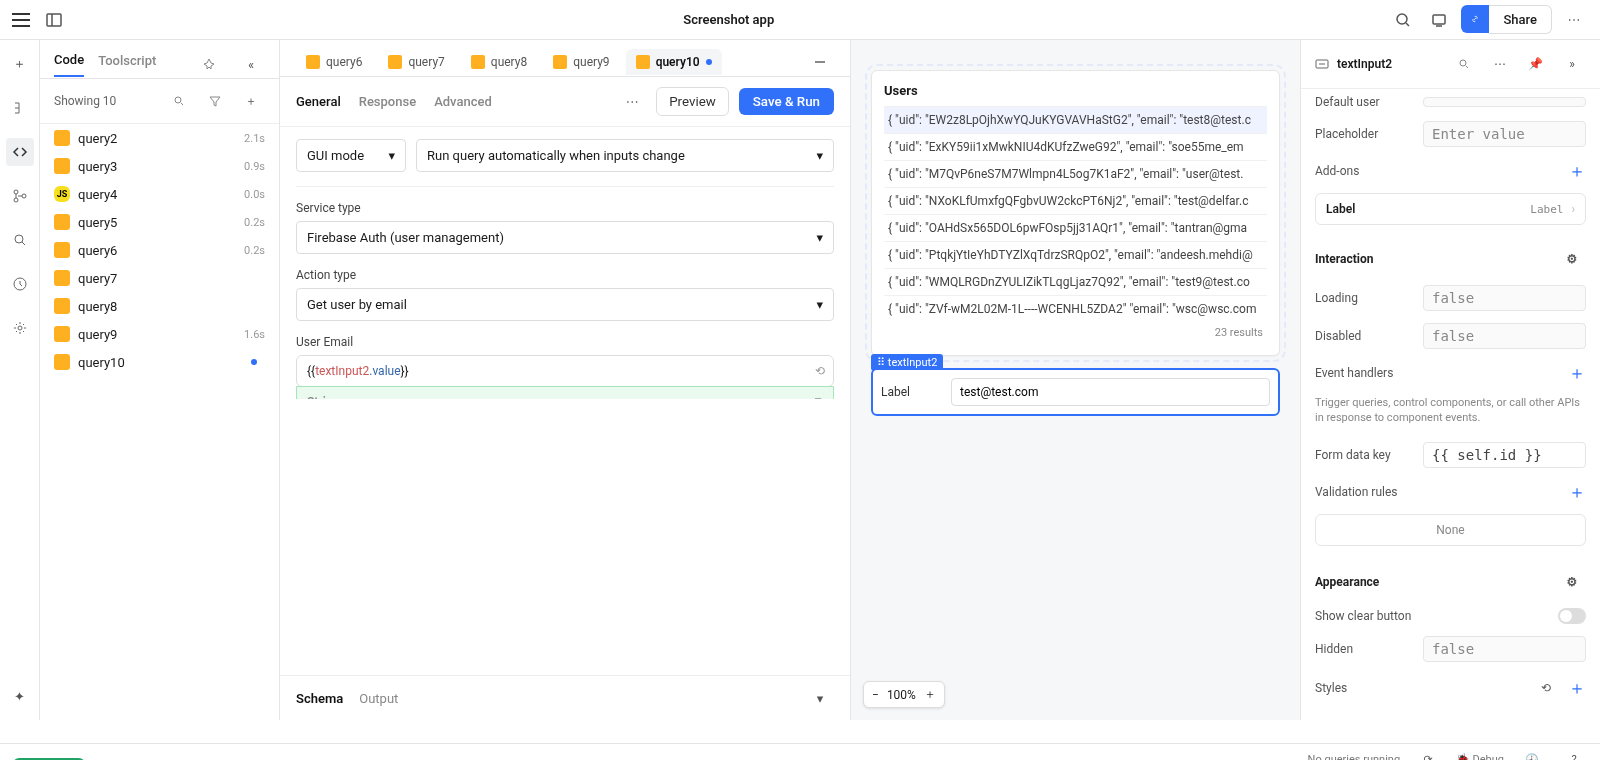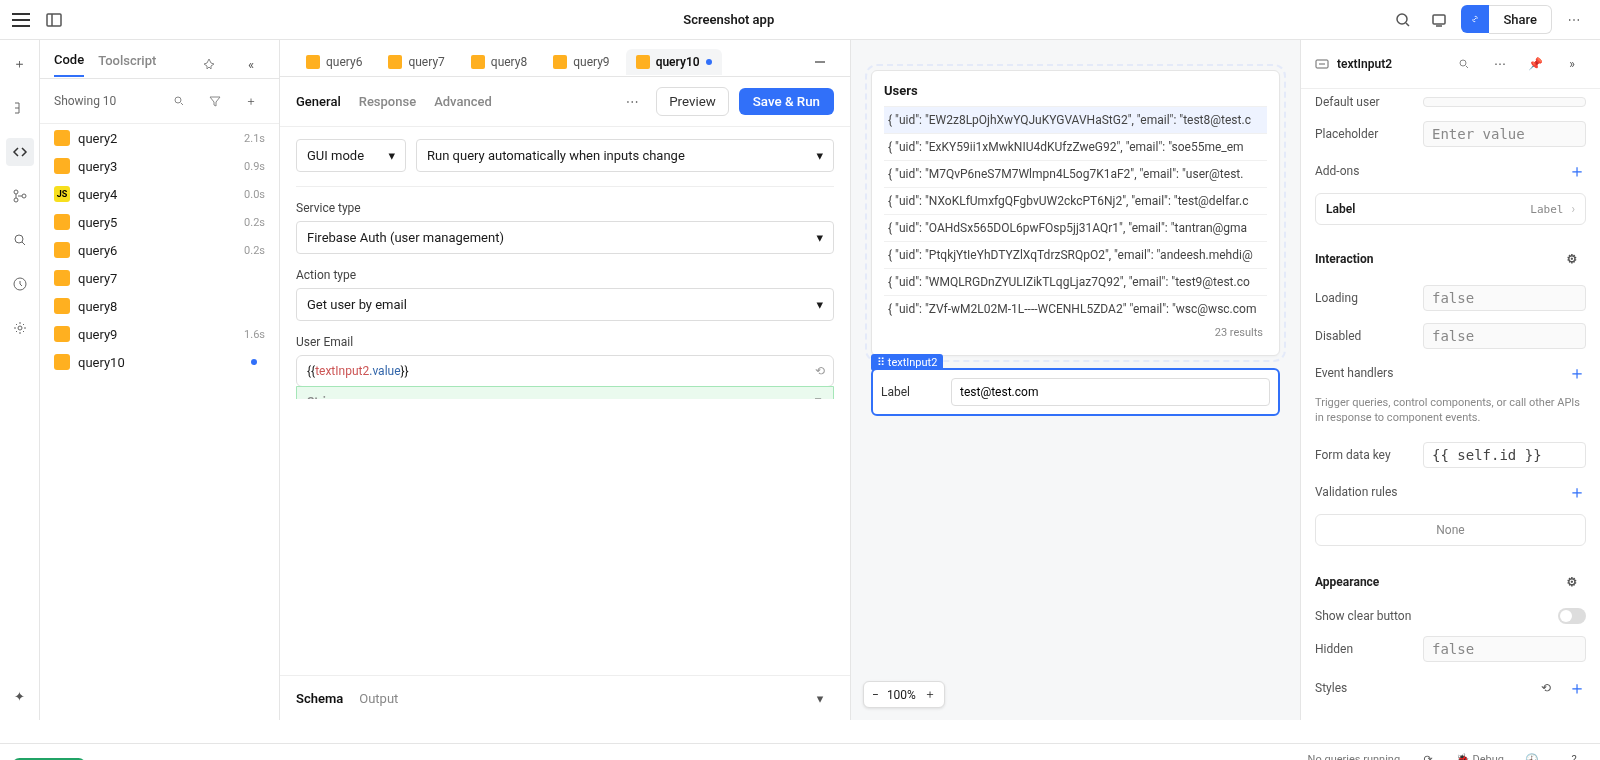--- a/index.html
+++ b/index.html
@@ -26,21 +26,21 @@
 
 .left-panel { width: 240px; border-right: 1px solid #e5e5e5; display: flex; flex-direction: column; }
 .panel-tabs { display: flex; padding: 10px 14px 0; gap: 14px; border-bottom: 1px solid #e5e5e5; align-items: center; }
 .panel-tab { padding-bottom: 8px; cursor: pointer; color: #888; font-weight: 500; }
 .panel-tab.active { color: #111; border-bottom: 2px solid #3170f9; }
 .panel-tabs .spacer { flex: 1; }
 .showing { padding: 8px 14px; color: #666; font-size: 12px; display: flex; align-items: center; gap: 8px; border-bottom: 1px solid #eee; }
 .query-list { overflow-y: auto; flex: 1; }
 .query-item { display: flex; align-items: center; padding: 6px 14px; gap: 8px; cursor: pointer; }
 .query-item .qicon { width: 16px; height: 16px; background: #ffb020; border-radius: 3px; display: flex; align-items: center; justify-content: center; font-size: 9px; color: #fff; font-weight: 700; }
-.query-item .qicon.js { background: #f7df1e; color: #000; }
+.query-item .qicon.js { background: #f7df1e; color: #000; border-radius: 6px; }
 .query-item .qname { flex: 1; }
 .query-item .qtime { color: #999; font-size: 11px; }
 .query-item .dot { width: 6px; height: 6px; background: #3170f9; border-radius: 50%; }
 
 
 .center { flex: 1; display: flex; flex-direction: column; background: #fff; position: relative; }
 .editor-tabs { display: flex; padding: 8px 16px 0; gap: 6px; border-bottom: 1px solid #e5e5e5; align-items: center; }
 .etab { padding: 6px 10px; display: flex; align-items: center; gap: 6px; border-radius: 6px 6px 0 0; cursor: pointer; font-size: 12px; color: #555; }
 .etab.active { background: #f4f5f6; color: #111; font-weight: 600; }
 .etab .qicon { width: 14px; height: 14px; background: #ffb020; border-radius: 2px; }

